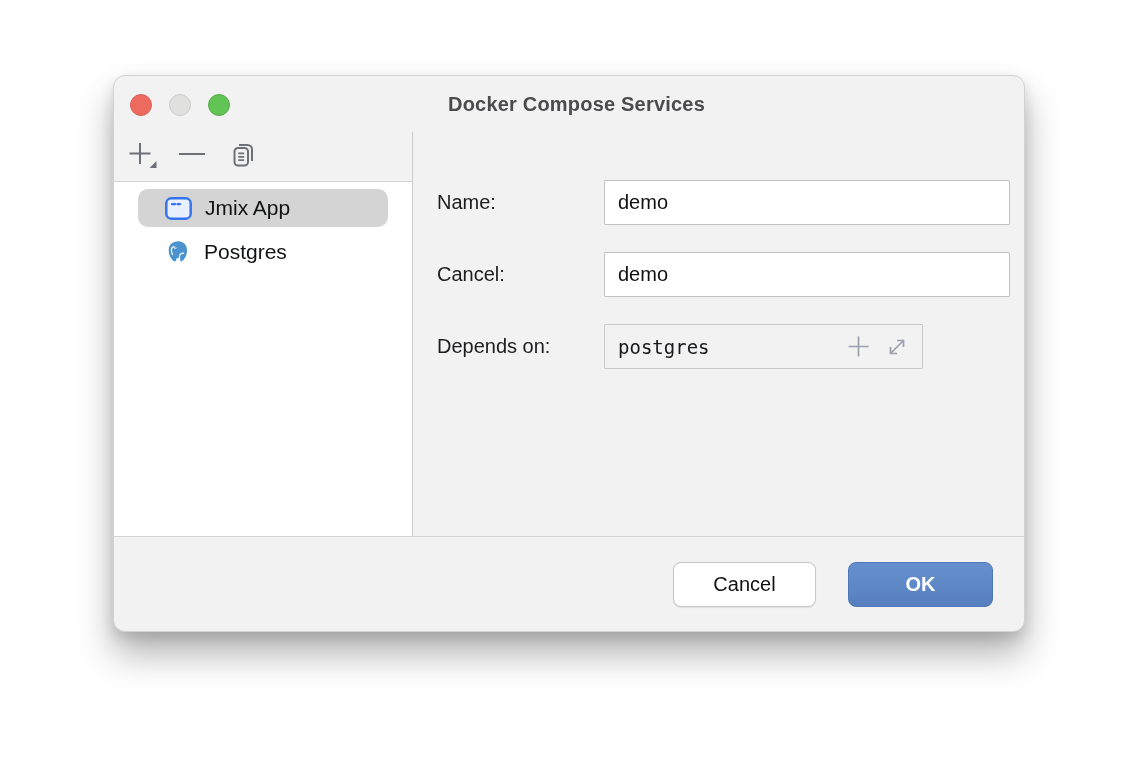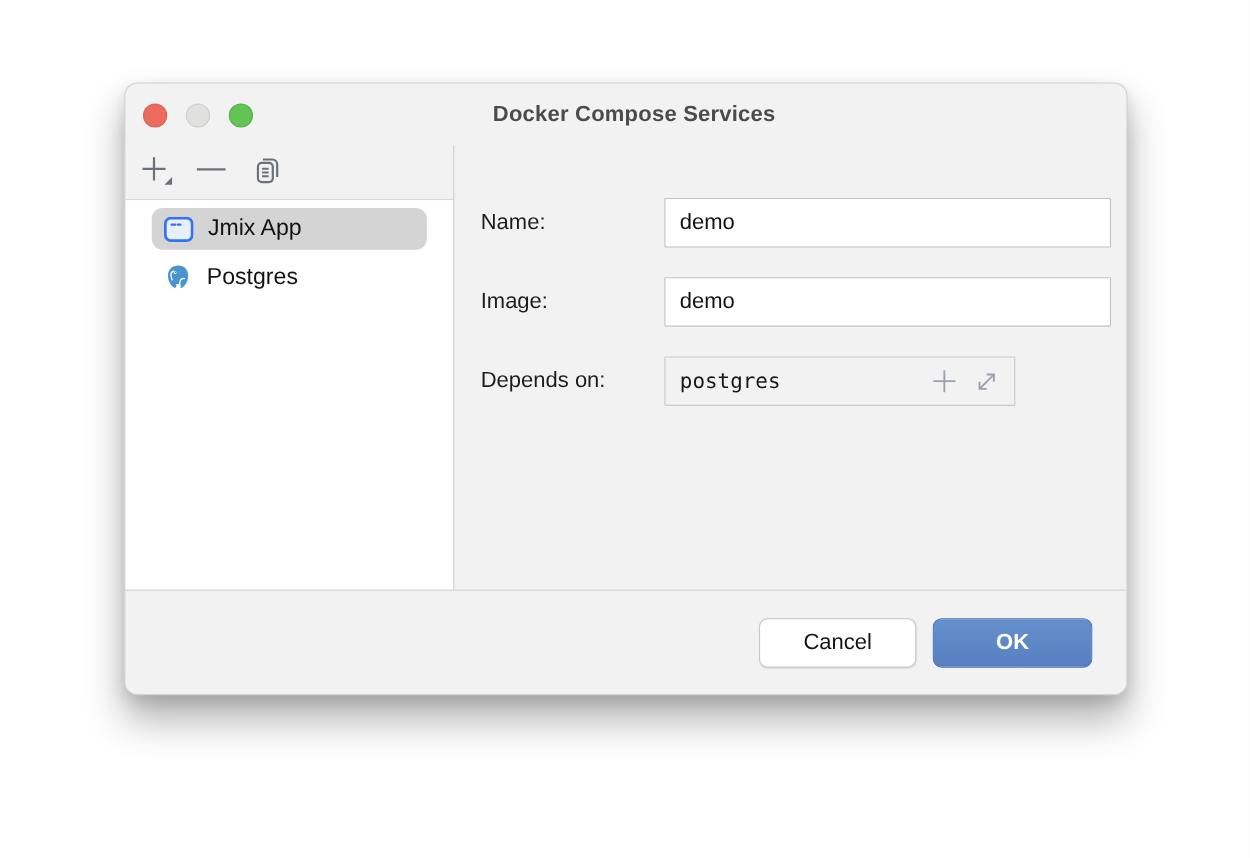--- a/index.html
+++ b/index.html
@@ -26,42 +26,42 @@
   
   .content { flex: 1 1 auto; display: flex; min-height: 0; }
   .left-pane { width: 299px; flex: 0 0 299px; display: flex; flex-direction: column;
     border-right: 1px solid #cbcbcb; }
   .toolbar { height: 50px; flex: 0 0 50px; display: flex; align-items: center;
     padding-left: 12px; gap: 21px; border-bottom: 1px solid #d5d5d5; }
   .tb-btn { background: none; border: none; padding: 0; width: 30px; height: 30px;
     display: flex; align-items: center; justify-content: center; cursor: pointer; }
   .service-list { flex: 1 1 auto; background: #ffffff; padding-top: 7px; }
   .list-item { margin: 0 24px 6px 24px; height: 38px; border-radius: 10px;
-    display: flex; align-items: center; padding-left: 11px; gap: 13px; cursor: default; }
+    display: flex; align-items: center; padding-left: 27px; gap: 13px; cursor: default; }
   .list-item.selected { background: #d4d4d4; }
   .item-icon { display: flex; align-items: center; }
   .item-label { font-size: 21px; color: #111214; }
 
   .right-pane { flex: 1 1 auto; padding: 32px 25px 0 24px; }
   .form-row { display: flex; align-items: center; margin-bottom: 27px; margin-top: 16px; }
   .form-label { flex: 0 0 167px; font-size: 20px; color: #1d1d1f; }
   .text-input { width: 406px; height: 45px; background: #ffffff;
     border: 1.5px solid #c2c2c2; border-radius: 1px; font-size: 20px; color: #111;
     padding: 0 13px; font-family: "Liberation Sans", sans-serif; outline: none; }
   .depends-field { width: 319px; height: 45px; border: 1.5px solid #c9c9c9;
     border-radius: 1px; background: transparent; display: flex; align-items: center;
     padding: 0 13px; }
   .depends-value { flex: 1 1 auto; font-family: "DejaVu Sans Mono", monospace;
     font-size: 19px; color: #17181a; }
   .field-icons { display: flex; align-items: center; gap: 14px; }
   .field-icon-btn { display: flex; align-items: center; cursor: pointer; }
 
   
   .footer { flex: 0 0 95px; border-top: 1px solid #d3d3d3; display: flex;
-    align-items: center; justify-content: flex-end; gap: 15px; padding-right: 31px; }
+    align-items: center; justify-content: flex-end; gap: 32px; padding-right: 31px; }
   .btn { height: 45px; border-radius: 8px; font-size: 20px; cursor: pointer;
     font-family: "Liberation Sans", sans-serif; }
   .btn.cancel { min-width: 143px; background: #ffffff; border: 1px solid #c7c7c7;
     color: #121212; box-shadow: 0 .5px 1px rgba(0,0,0,.08); }
   .btn.ok { min-width: 145px; background: linear-gradient(#6590cd, #577fbf);
     border: 1px solid #4e79b8; color: #ffffff; font-weight: 700; }
 </style>
 </head>
 <body>
 
@@ -132,21 +132,21 @@
       </div>
     </div>
 
     <div class="right-pane">
       <div class="form-row">
         <label class="form-label">Name:</label>
         <input class="text-input" type="text" value="demo" style="">
       </div>
 
       <div class="form-row">
-        <label class="form-label">Image:</label>
+        <label class="form-label">Cancel:</label>
         <input class="text-input" type="text" value="demo" style="">
       </div>
 
       <div class="form-row">
         <label class="form-label">Depends on:</label>
         <div class="depends-field">
           <span class="depends-value">postgres</span>
           <span class="field-icons">
             <span class="field-icon-btn">
               <svg width="25" height="25" viewBox="0 0 25 25">

